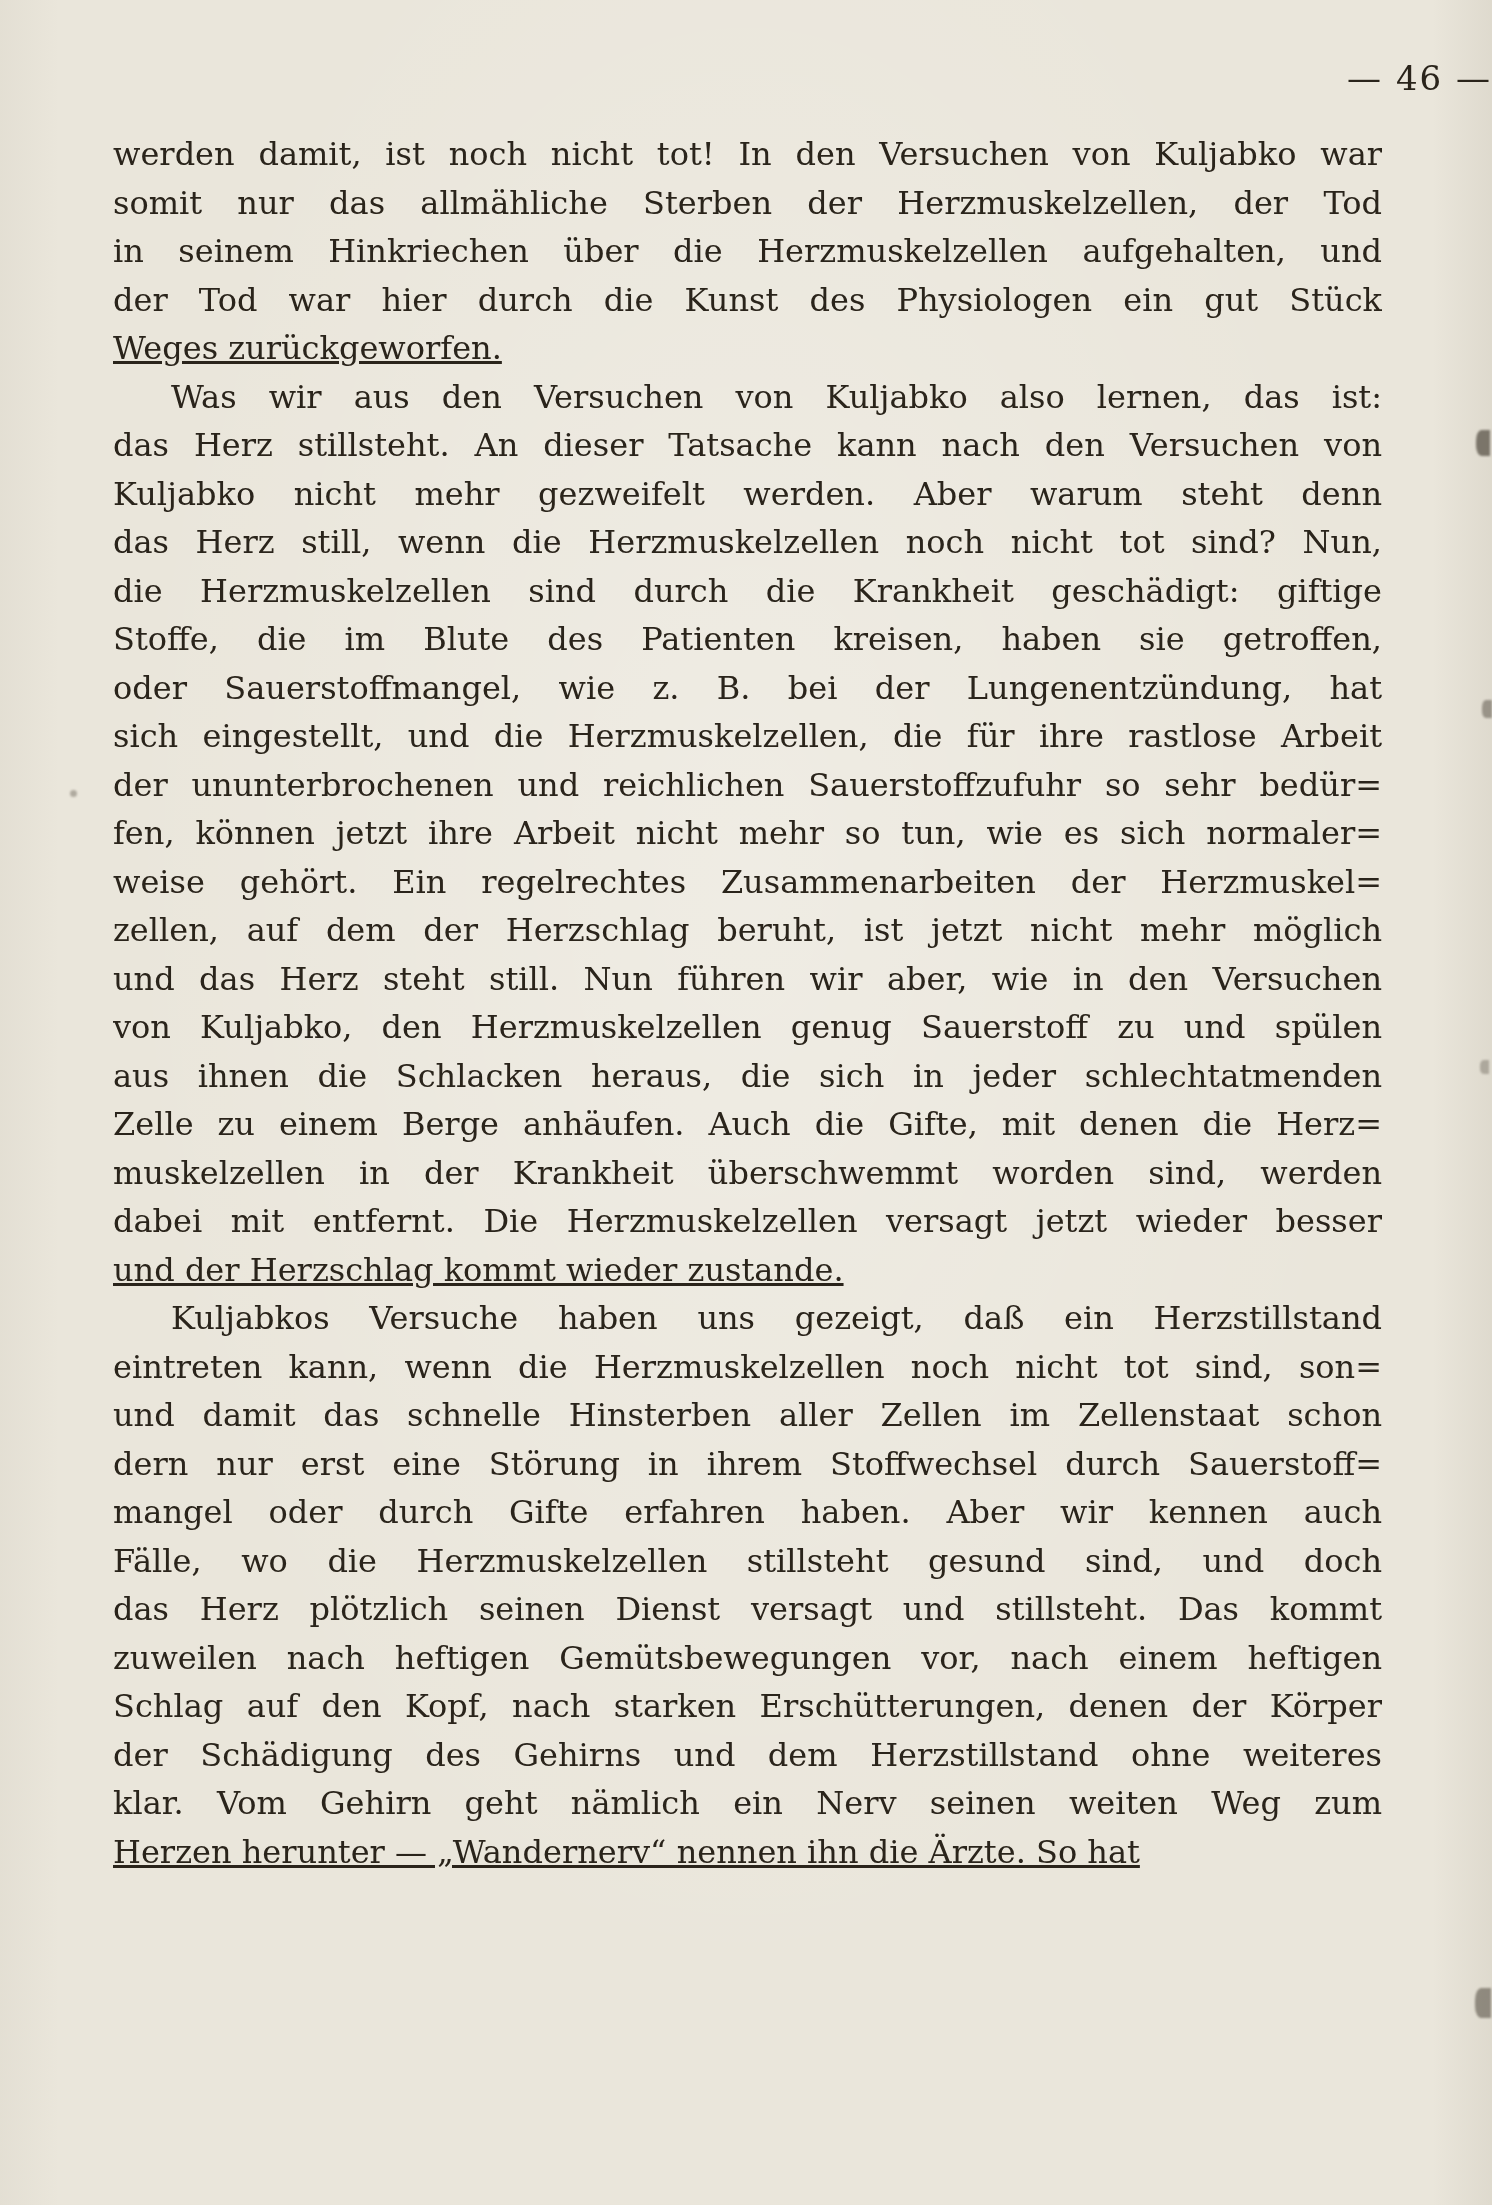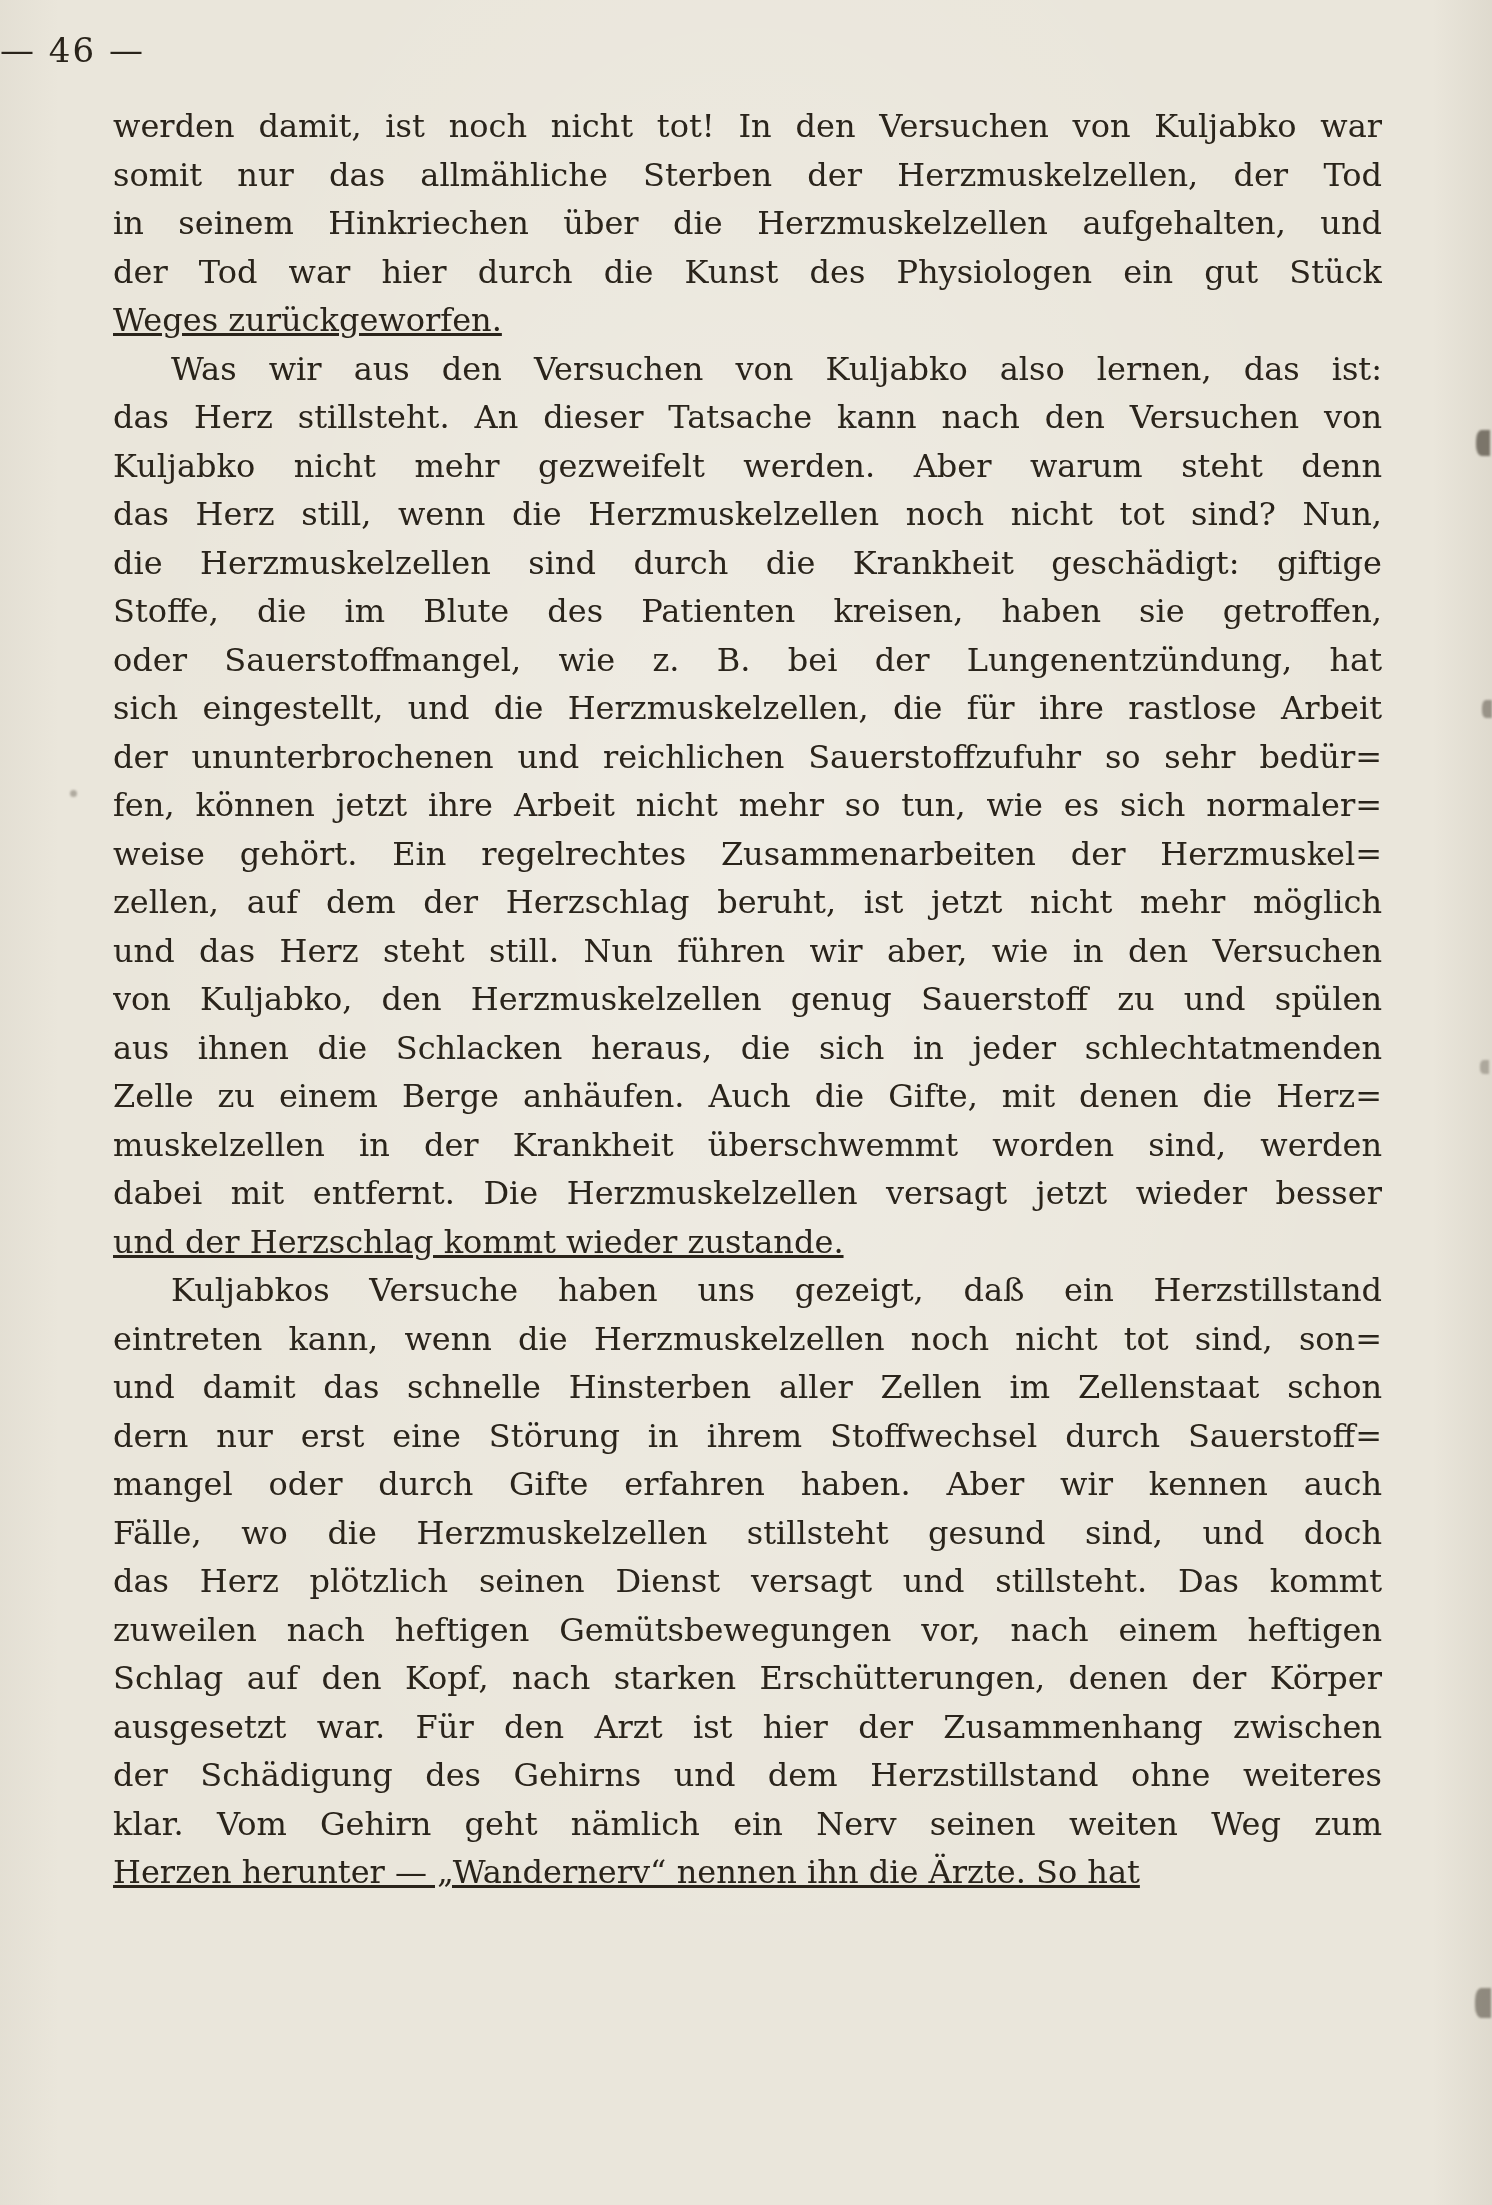--- a/index.html
+++ b/index.html
@@ -10,22 +10,22 @@
     margin: 0 auto;
     background: #eae6db;
     background-image:
       radial-gradient(ellipse at 50% 40%, rgba(255,255,255,0.25) 0%, rgba(0,0,0,0.0) 60%),
       linear-gradient(90deg, rgba(120,110,90,0.06) 0%, rgba(0,0,0,0) 4%, rgba(0,0,0,0) 96%, rgba(120,110,90,0.10) 100%);
     color: #2a241b;
     font-family: "DejaVu Serif", serif;
     overflow: hidden;
   }
   .page-number {
-    padding-top: 30px;
-    text-align: left;
+    padding-top: 58px;
+    text-align: right;
     font-size: 34px;
     letter-spacing: 2px;
   }
   .text-block {
     margin: 32px 110px 0 113px;
     font-size: 32px;
     line-height: 48.5px;
   }
   .paragraph { margin: 0; }
   .line {
@@ -90,21 +90,20 @@
       <div class="paragraph">
         <div class="line indent">Kuljabkos Versuche haben uns gezeigt, daß ein Herzstillstand</div>
         <div class="line">eintreten kann, wenn die Herzmuskelzellen noch nicht tot sind, son=</div>
         <div class="line">und damit das schnelle Hinsterben aller Zellen im Zellenstaat schon</div>
         <div class="line">dern nur erst eine Störung in ihrem Stoffwechsel durch Sauerstoff=</div>
         <div class="line">mangel oder durch Gifte erfahren haben.  Aber wir kennen auch</div>
         <div class="line">Fälle, wo die Herzmuskelzellen stillsteht gesund sind, und doch</div>
         <div class="line">das Herz plötzlich seinen Dienst versagt und stillsteht.  Das kommt</div>
         <div class="line">zuweilen nach heftigen Gemütsbewegungen vor, nach einem heftigen</div>
         <div class="line">Schlag auf den Kopf, nach starken Erschütterungen, denen der Körper</div>
-        <div class="line">ausgesetzt war.  Für den Arzt ist hier der Zusammenhang zwischen</div>
         <div class="line">der Schädigung des Gehirns und dem Herzstillstand ohne weiteres</div>
         <div class="line">klar.  Vom Gehirn geht nämlich ein Nerv seinen weiten Weg zum</div>
         <div class="line last">Herzen herunter — „Wandernerv“ nennen ihn die Ärzte.  So hat</div>
       </div>
     </div>
 
   <div class="artifact a1"></div>
   <div class="artifact a2"></div>
   <div class="artifact a3"></div>
   <div class="artifact a4"></div>

